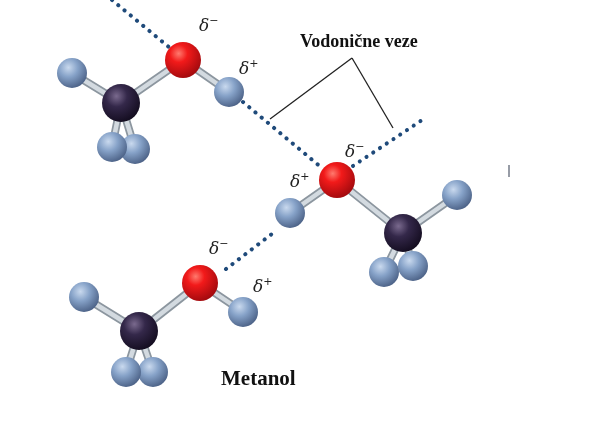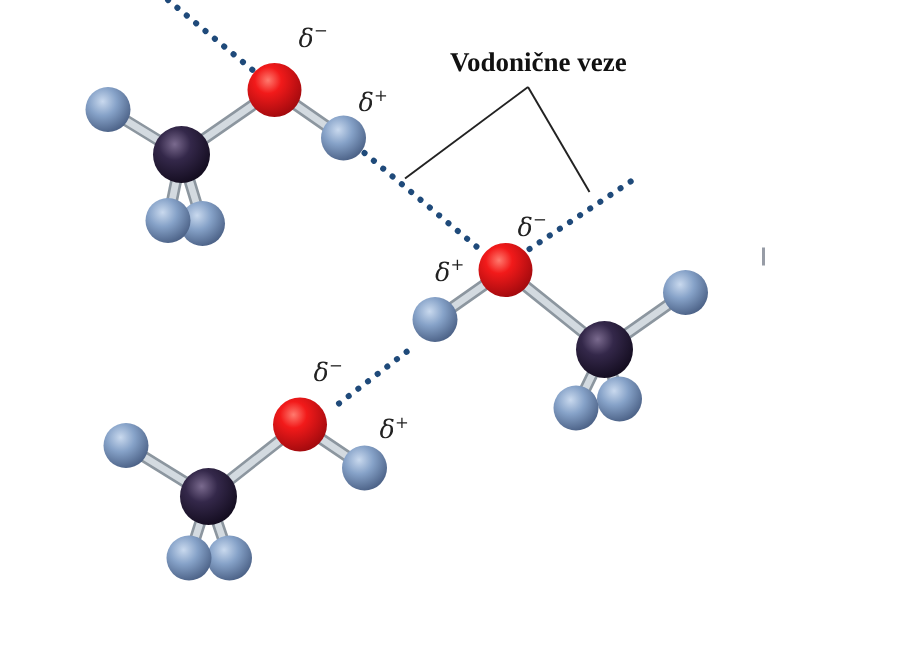--- a/index.html
+++ b/index.html
@@ -97,20 +97,21 @@
           <circle cx="139" cy="331" r="19" fill="url(#gC)"></circle>
           <circle cx="153" cy="372" r="15" fill="url(#gH)"></circle>
           <circle cx="126" cy="372" r="15" fill="url(#gH)"></circle>
           <circle cx="243" cy="312" r="15" fill="url(#gH)"></circle>
           <circle cx="200" cy="283" r="18" fill="url(#gO)"></circle>
         </g>
       </g>
   </svg>
 
   <div class="label" style="left:300px; top:31px; font-size:18px;">Vodonične veze</div>
+  <div class="label" style="left:221px; top:366px; font-size:21px;">Metanol</div>
 
   
   <div class="delta" style="left:199px; top:14px;">
     <span>δ</span><sup>−</sup>
   </div>
   <div class="delta" style="left:239px; top:57px;">
     <span>δ</span><sup>+</sup>
   </div>
   <div class="delta" style="left:345px; top:140px;">
     <span>δ</span><sup>−</sup>

